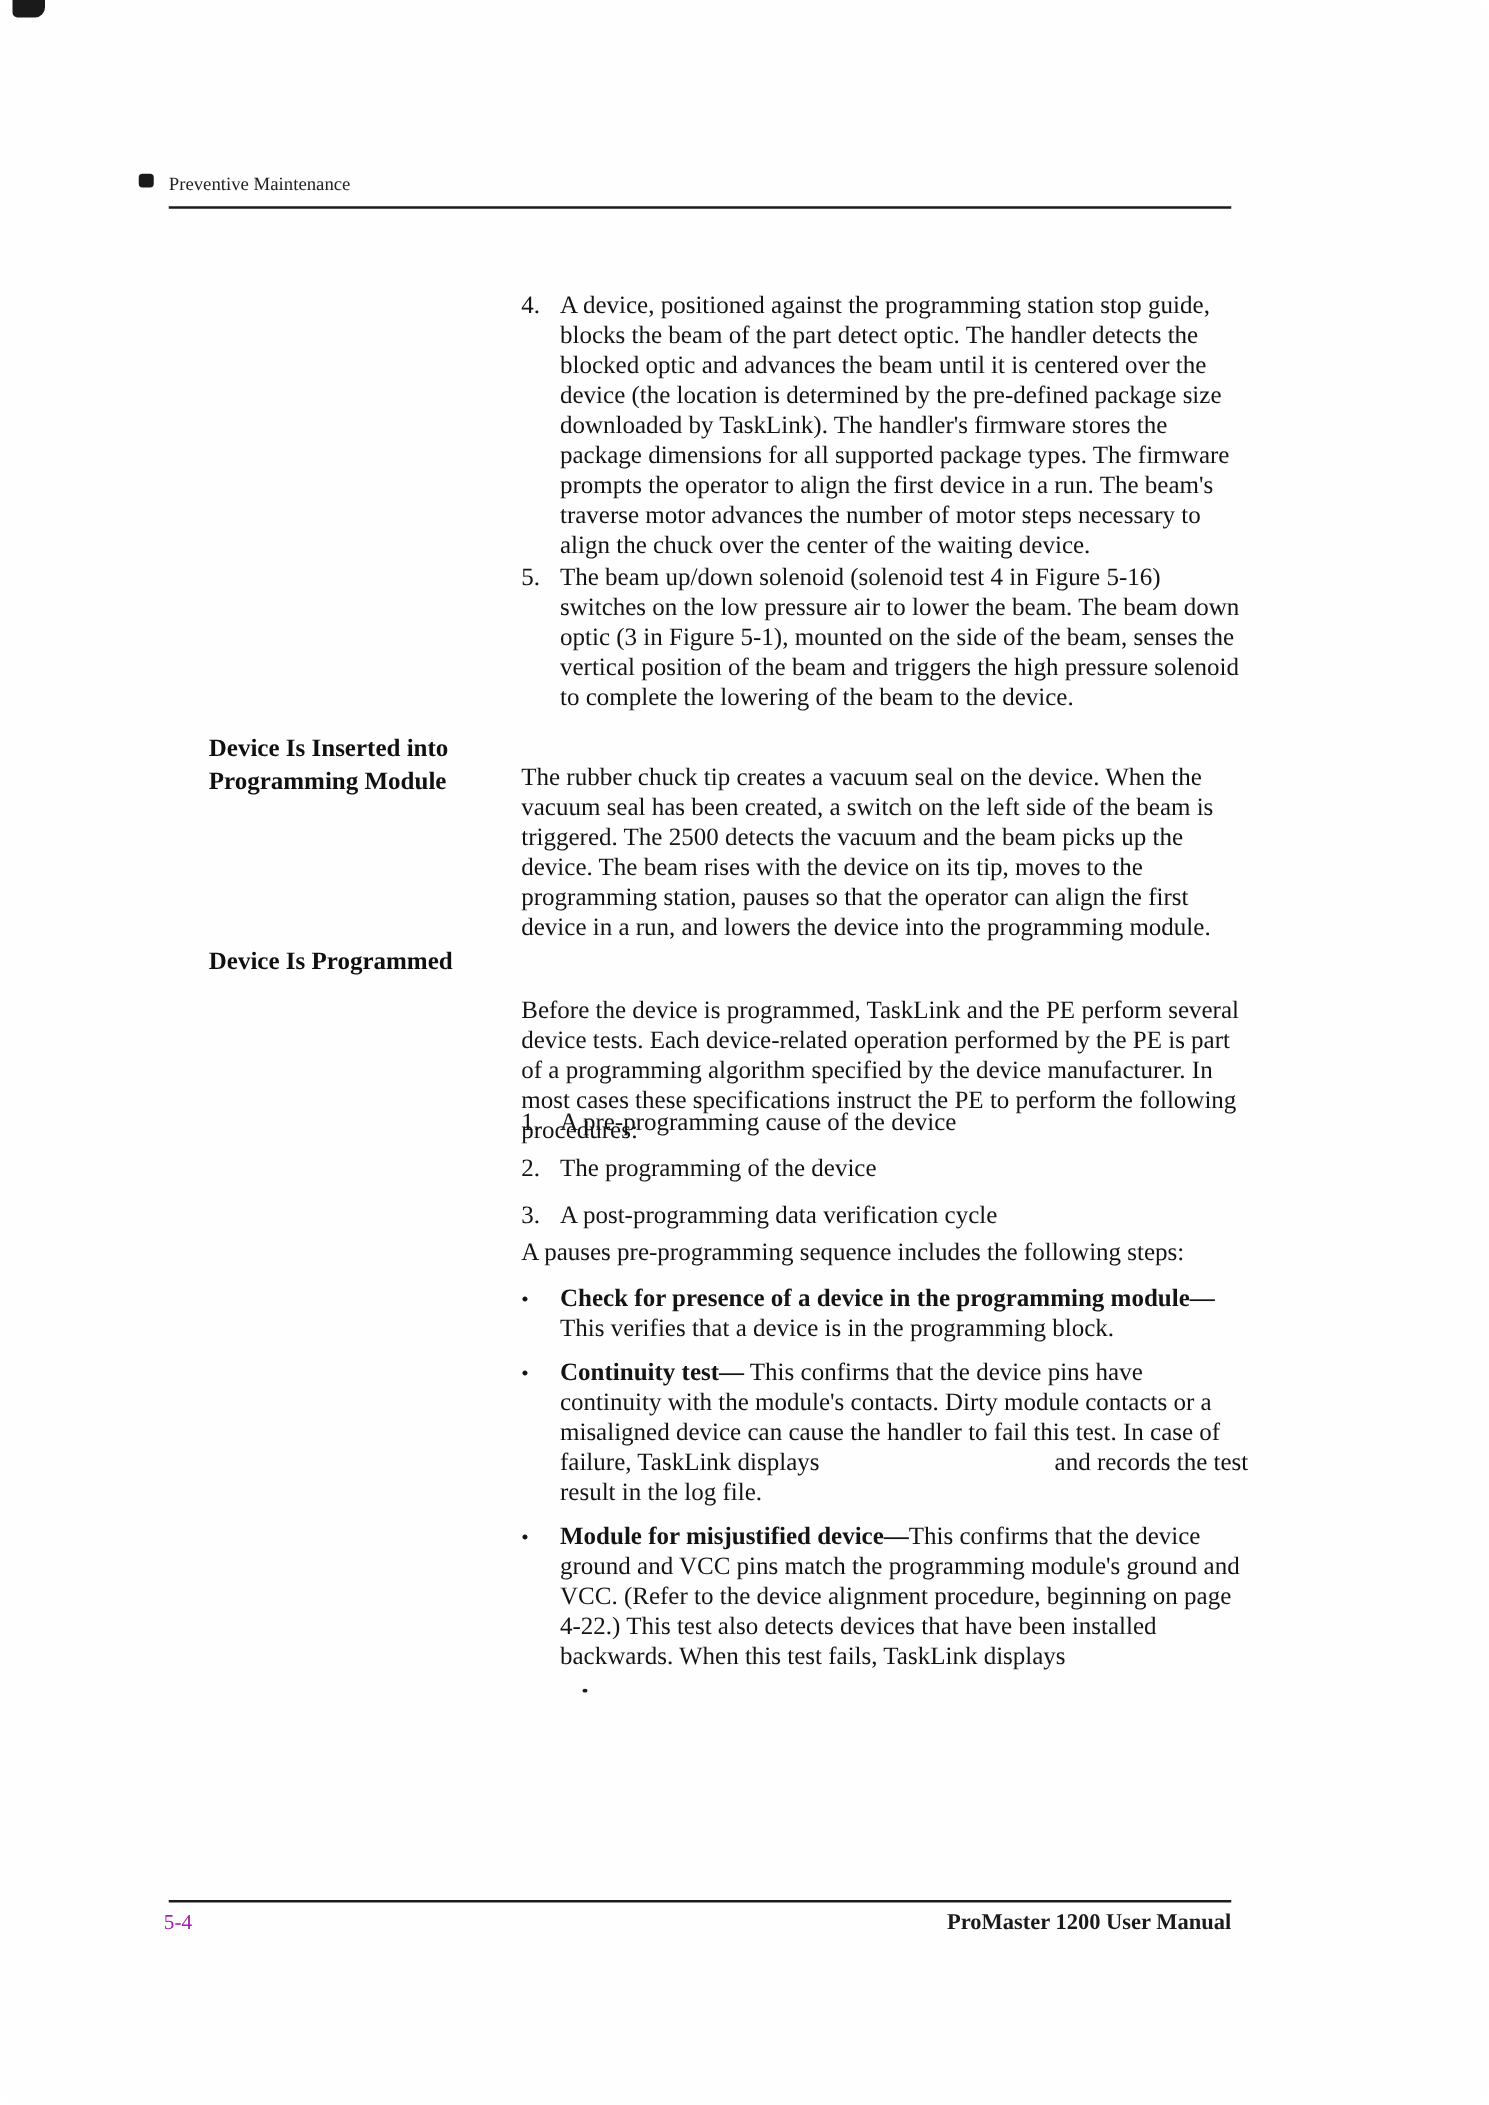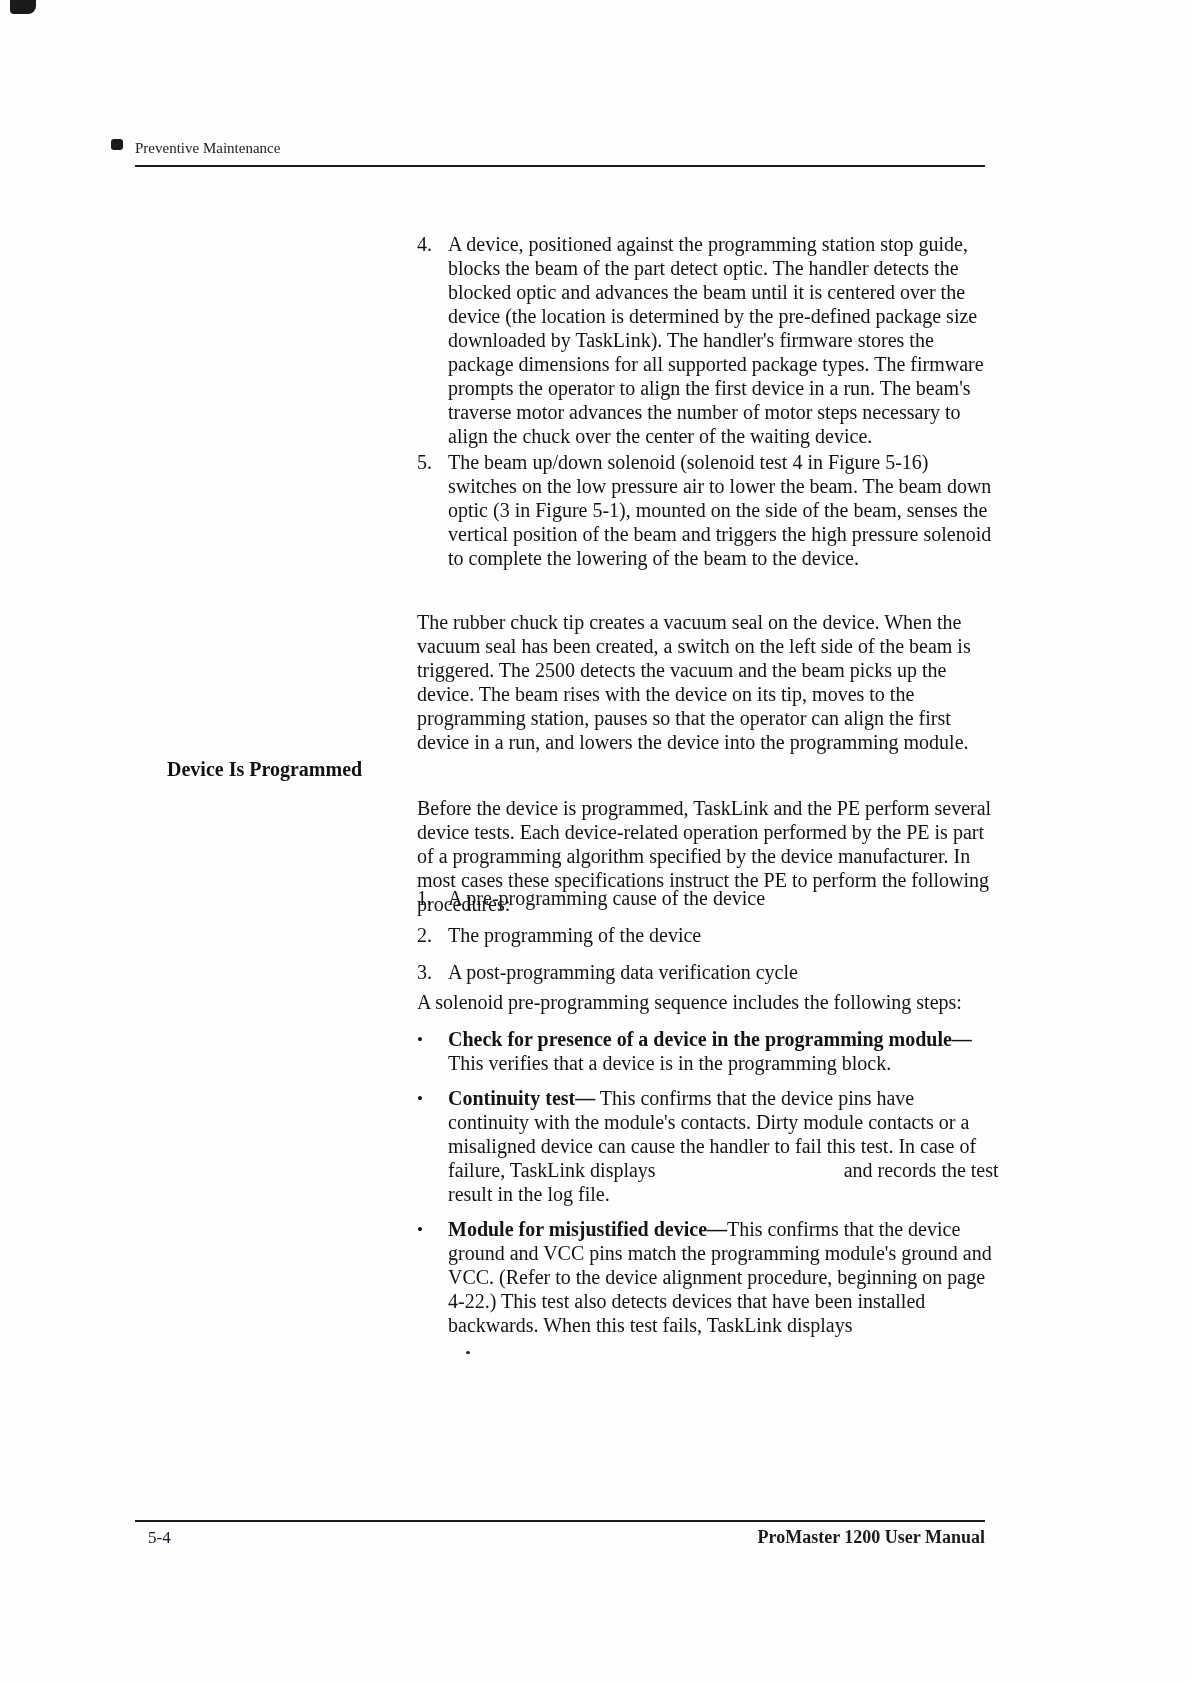--- a/index.html
+++ b/index.html
@@ -61,22 +61,22 @@
   .bullet .txt { flex: 1; }
   .bold-lead { font-weight: bold; }
   .gap-spacer { display: inline-block; width: 178px; height: 1px; }
 
   
   .footer-rule {
     position: absolute; left: 135px; top: 1520px;
     width: 850px; height: 2px; background: #1c1c1c;
   }
   .footer-page {
-    position: absolute; left: 148px; top: 1528px;
-    font-size: 17px; color: #0f172a;
+    position: absolute; left: 131px; top: 1528px;
+    font-size: 17px; color: #a21caf;
   }
   .footer-title {
     position: absolute; right: 206px; top: 1527px;
     font-size: 18px; font-weight: bold; color: #1a1a1a;
   }
 
   
   .artifact { position: absolute; background: #1a1a1a; }
   #artifact-corner { left: 10px; top: 0; width: 26px; height: 14px; border-radius: 0 0 8px 4px; }
   #artifact-header { left: 111px; top: 139px; width: 12px; height: 11px; border-radius: 3px; }
@@ -97,41 +97,42 @@
   <div class="step bodytext" id="step4">
     <span class="num">4.</span>
     <span class="txt">A device, positioned against the programming station stop guide, blocks the beam of the part detect optic. The handler detects the blocked optic and advances the beam until it is centered over the device (the location is determined by the pre-defined package size downloaded by TaskLink). The handler's firmware stores the package dimensions for all supported package types. The firmware prompts the operator to align the first device in a run. The beam's traverse motor advances the number of motor steps necessary to align the chuck over the center of the waiting device.</span>
   </div>
 
   <div class="step bodytext" id="step5">
     <span class="num">5.</span>
     <span class="txt">The beam up/down solenoid (solenoid test 4 in Figure 5-16) switches on the low pressure air to lower the beam. The beam down optic (3 in Figure 5-1), mounted on the side of the beam, senses the vertical position of the beam and triggers the high pressure solenoid to complete the lowering of the beam to the device.</span>
   </div>
 
+  <div class="side-heading" id="sec1-heading">Device Is Inserted into Programming Module</div>
   <div class="section-body bodytext" id="sec1-body">The rubber chuck tip creates a vacuum seal on the device. When the vacuum seal has been created, a switch on the left side of the beam is triggered. The 2500 detects the vacuum and the beam picks up the device. The beam rises with the device on its tip, moves to the programming station, pauses so that the operator can align the first device in a run, and lowers the device into the programming module.</div>
 
   <div class="side-heading" id="sec2-heading">Device Is Programmed</div>
   <div class="section-body bodytext" id="sec2-body">Before the device is programmed, TaskLink and the PE perform several device tests. Each device-related operation performed by the PE is part of a programming algorithm specified by the device manufacturer. In most cases these specifications instruct the PE to perform the following procedures:</div>
 
   <div id="procedures" class="bodytext">
     <div class="proc-item">
       <span class="num">1.</span>
       <span class="txt">A pre-programming cause of the device</span>
     </div>
     <div class="proc-item">
       <span class="num">2.</span>
       <span class="txt">The programming of the device</span>
     </div>
     <div class="proc-item">
       <span class="num">3.</span>
       <span class="txt">A post-programming data verification cycle</span>
     </div>
   </div>
 
-  <div id="seq-intro" class="bodytext">A solenoid pre-programming sequence includes the following steps:</div>
+  <div id="seq-intro" class="bodytext">A pauses pre-programming sequence includes the following steps:</div>
 
   <div id="bullets" class="bodytext">
 
     <div class="bullet">
       <span class="marker">•</span>
       <span class="txt"><span class="bold-lead">Check for presence of a device in the programming module—</span><span>This verifies that a device is in the programming block.</span></span>
     </div>
 
     <div class="bullet">
       <span class="marker">•</span>

